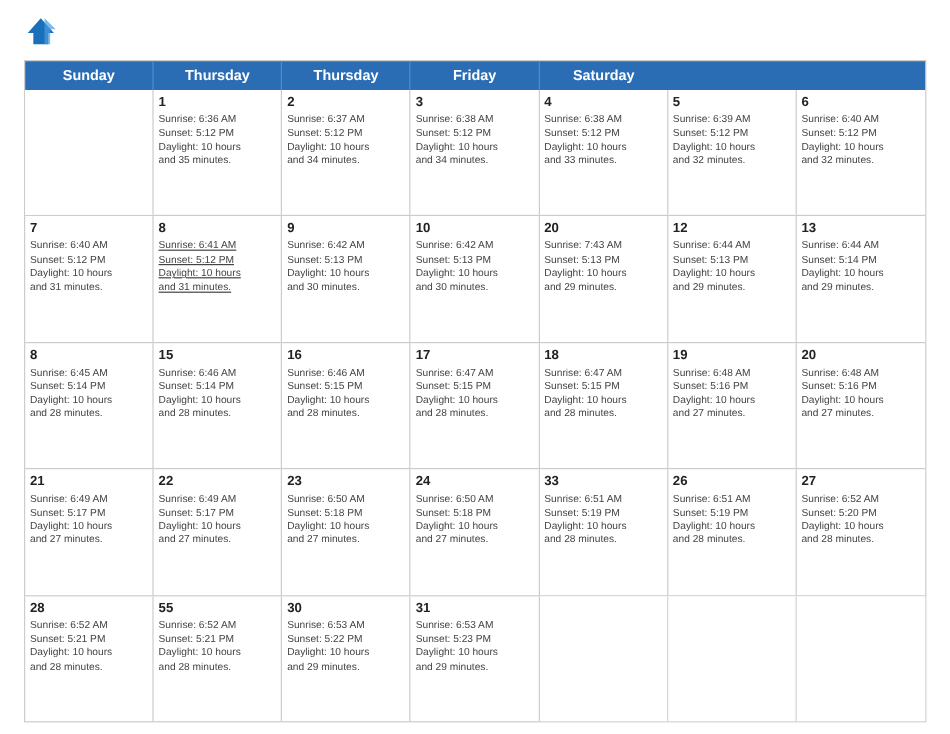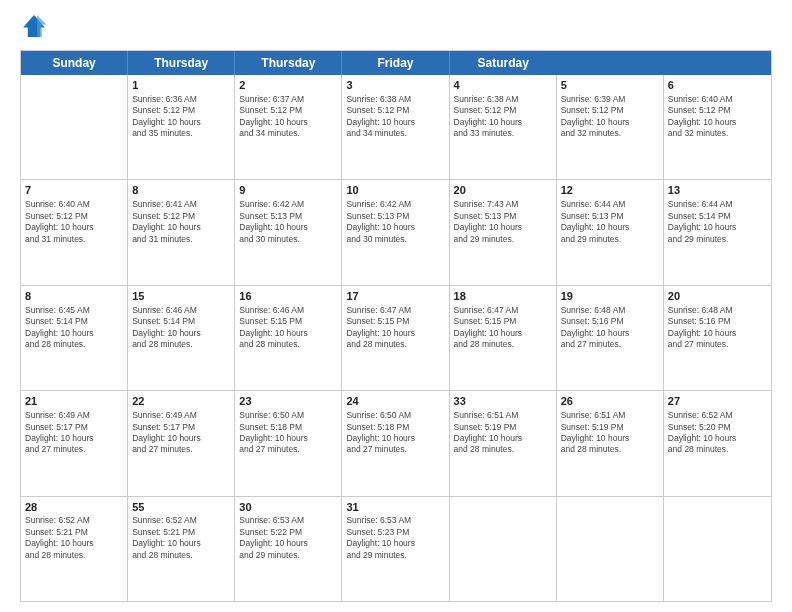--- a/index.html
+++ b/index.html
@@ -186,21 +186,21 @@
         <div class="cal-row">
           <div class="cal-cell">
             <span class="day-num">7</span>
             <div class="cell-info" style="white-space: pre-line;">Sunrise: 6:40 AM
 Sunset: 5:12 PM
 Daylight: 10 hours
 and 31 minutes.</div>
           </div>
           <div class="cal-cell">
             <span class="day-num">8</span>
-            <div class="cell-info" style="white-space: pre-line;">Sunrise: 6:41 AM
+            <div class="cell-info" style="white-space: pre-line; text-decoration: underline;">Sunrise: 6:41 AM
 Sunset: 5:12 PM
 Daylight: 10 hours
 and 31 minutes.</div>
           </div>
           <div class="cal-cell">
             <span class="day-num">9</span>
             <div class="cell-info" style="white-space: pre-line;">Sunrise: 6:42 AM
 Sunset: 5:13 PM
 Daylight: 10 hours
 and 30 minutes.</div>

